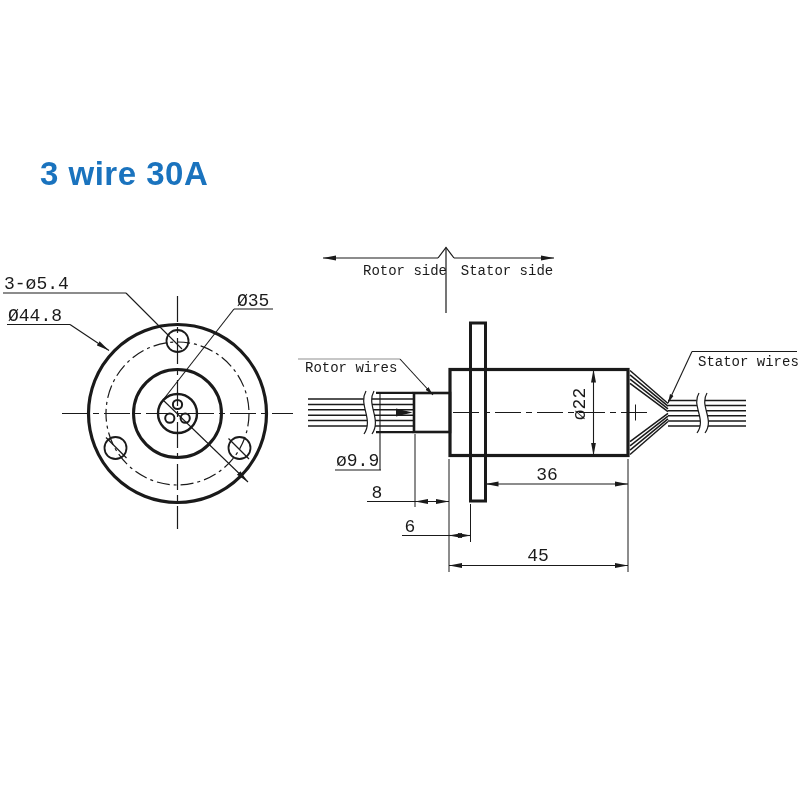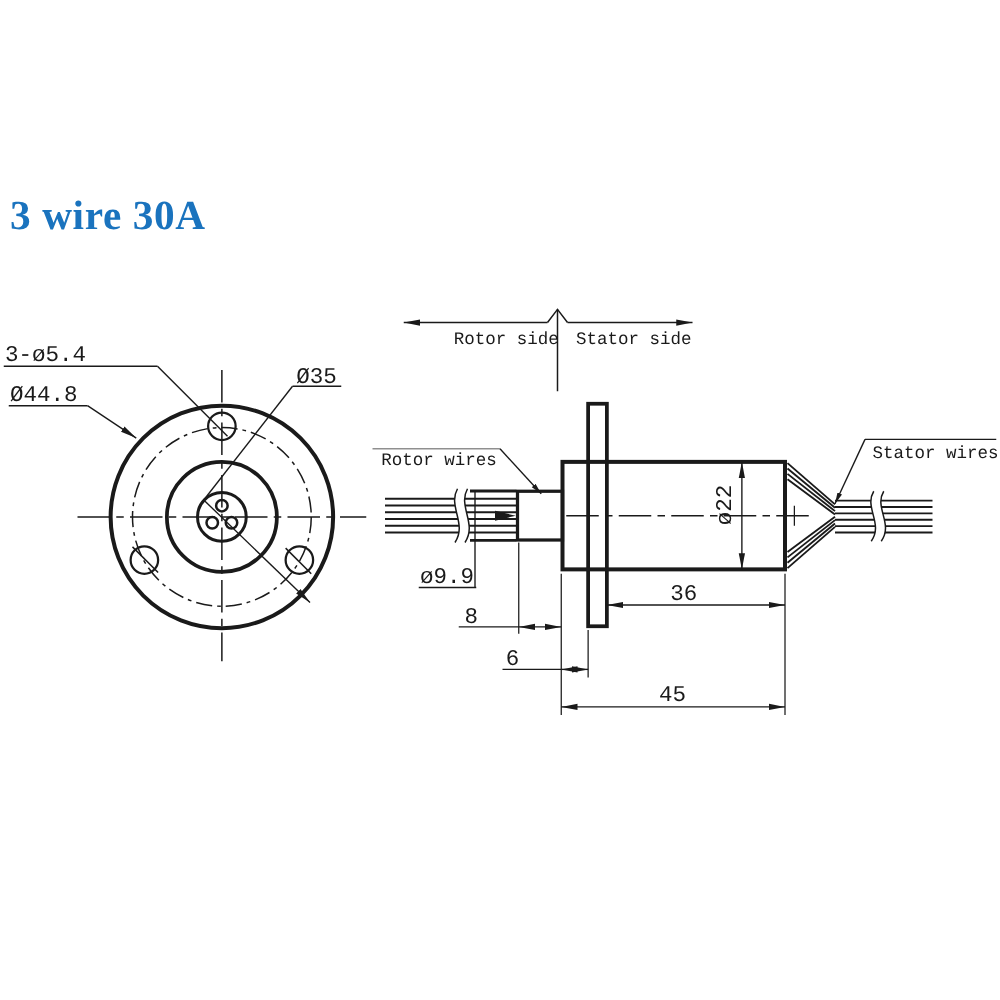--- a/index.html
+++ b/index.html
@@ -1,18 +1,18 @@
 <!DOCTYPE html>
 <html><head>
 <meta charset="utf-8">
 <style>
   html,body{margin:0;padding:0;background:#ffffff;}
   #stage{position:relative;width:800px;height:800px;background:#ffffff;overflow:hidden;
          font-family:"Liberation Mono",monospace;}
-  .title{position:absolute;left:8px;top:155px;font-family:Liberation Serif, serif;
+  .title{position:absolute;left:40px;top:155px;font-family:Liberation Sans, sans-serif;
          font-weight:bold;font-size:33px;letter-spacing:0.5px;color:#1a73be;}
   svg text{font-family:"Liberation Mono",monospace;fill:#1a1a1a;}
   .lbl{font-size:18px;}
   .word{font-size:14px;}
   .dim{font-size:18px;}
 </style>
 </head>
 <body>
 
 <div id="stage">

